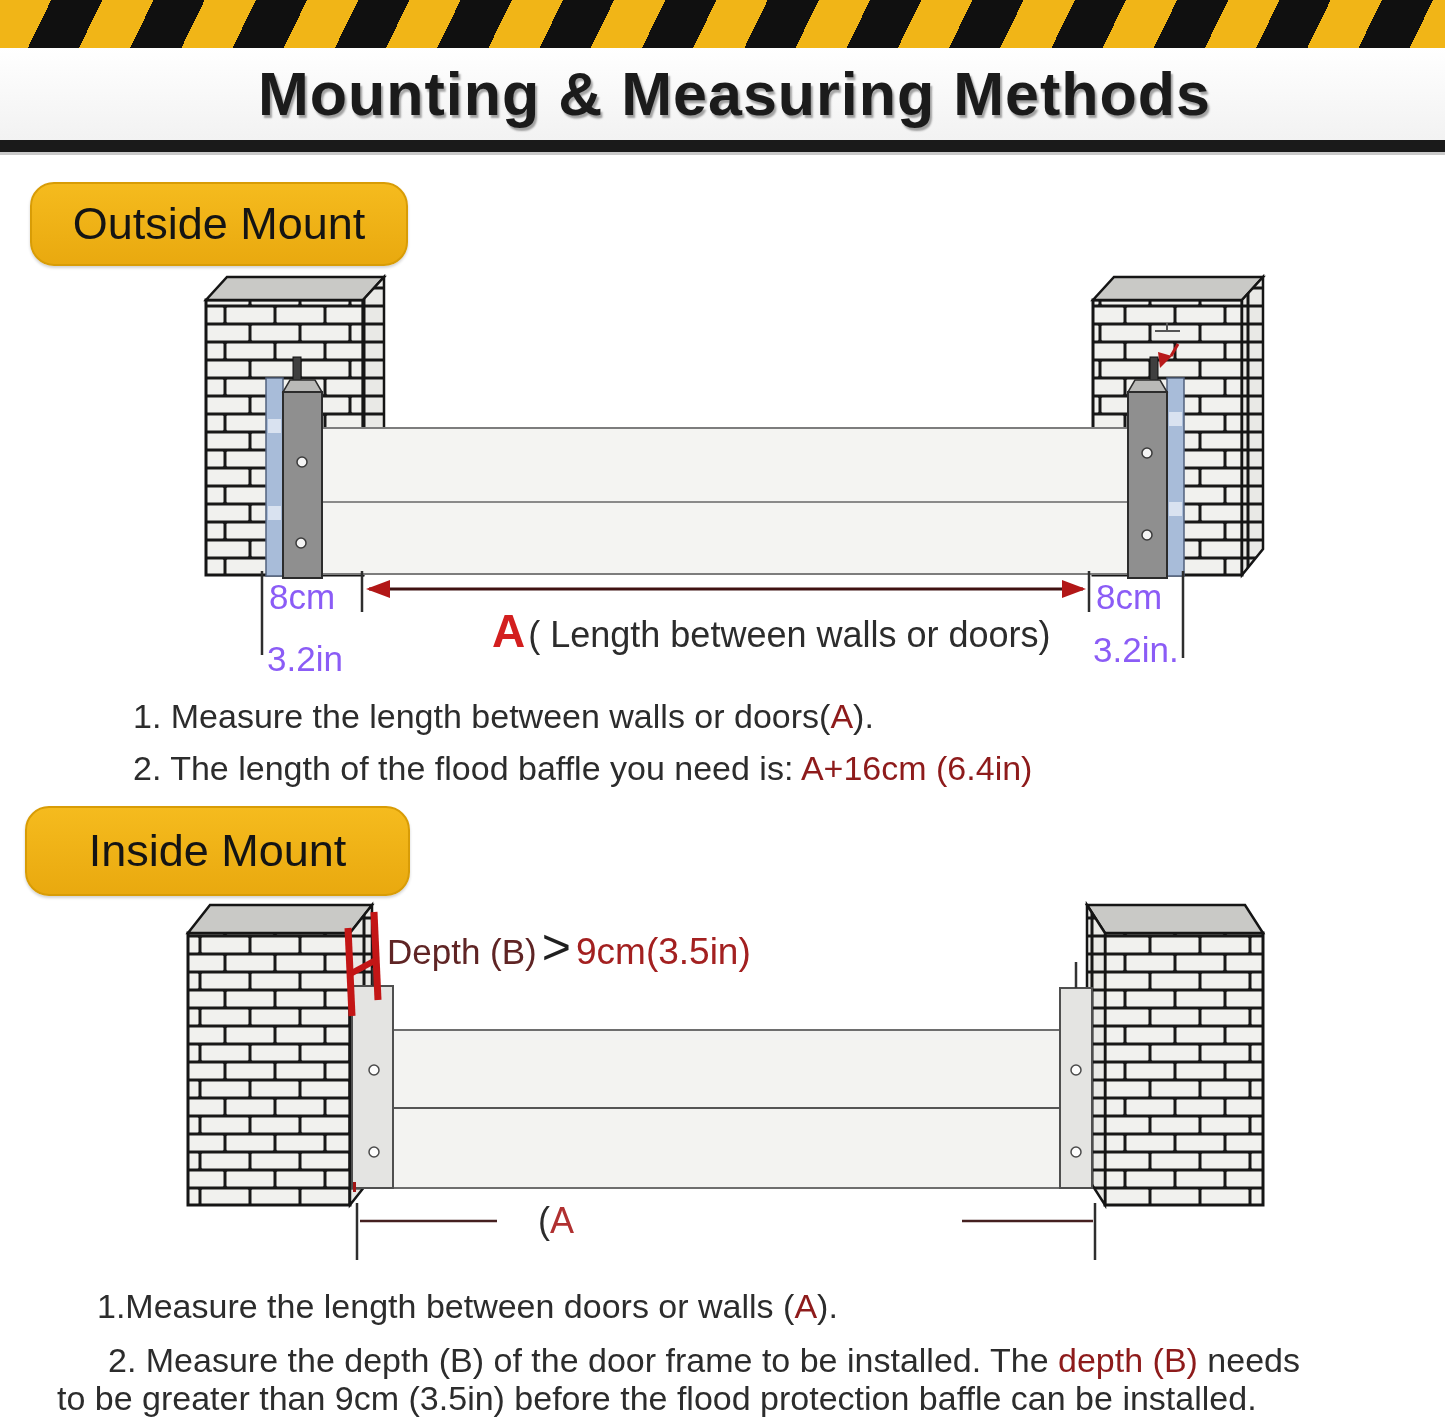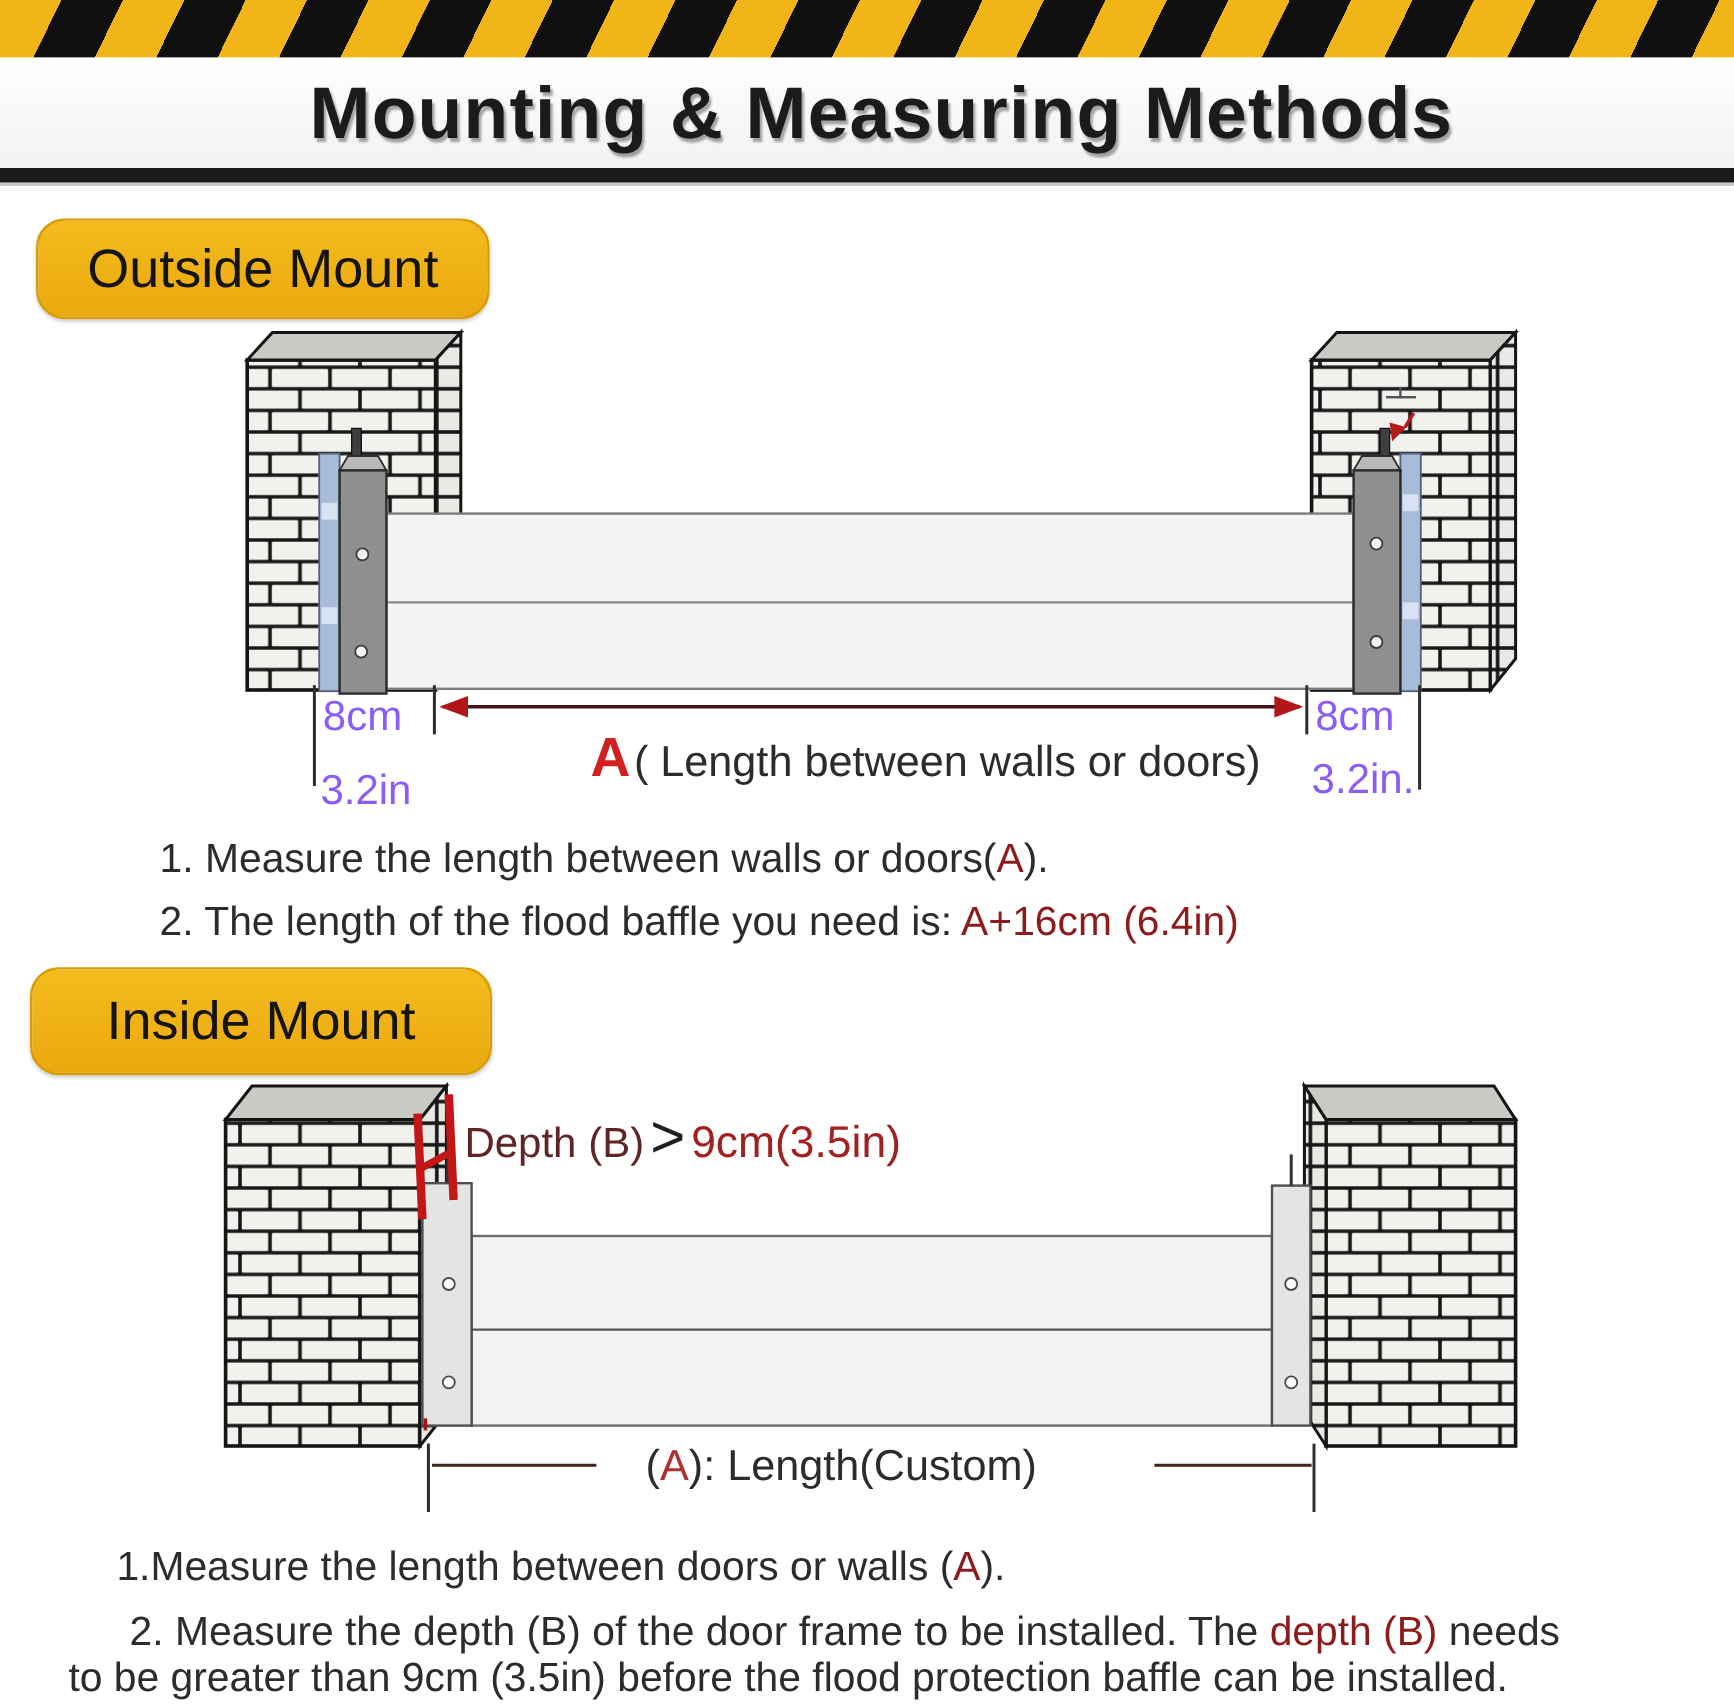--- a/index.html
+++ b/index.html
@@ -203,21 +203,20 @@
 
   <div class="t row" style="left:387px;top:918px;">
     <span class="depth-p1">Depth (B) </span>
     <span class="depth-gt">&gt;</span>
     <span class="depth-val">9cm(3.5in)</span>
   </div>
 
   <div class="t row" style="left:538px;top:1200px;">
     <span class="spanlbl">(</span>
     <span class="spanlbl redA">A</span>
-    <span class="spanlbl">): Length(Custom)</span>
   </div>
 
   <div class="t step" style="left:97px;top:1287px;">
     <span>1.Measure the length between doors or walls (</span><span class="hl">A</span><span>).</span>
   </div>
   <div class="t step" style="left:108px;top:1341px;text-align:center;">
     <span>2. Measure the depth (B) of the door frame to be installed. The </span><span class="hl">depth (B)</span><span> needs</span>
   </div>
   <div class="t step" style="left:57px;top:1379px;">
     <span>to be greater than 9cm (3.5in) before the flood protection baffle can be installed.</span>

